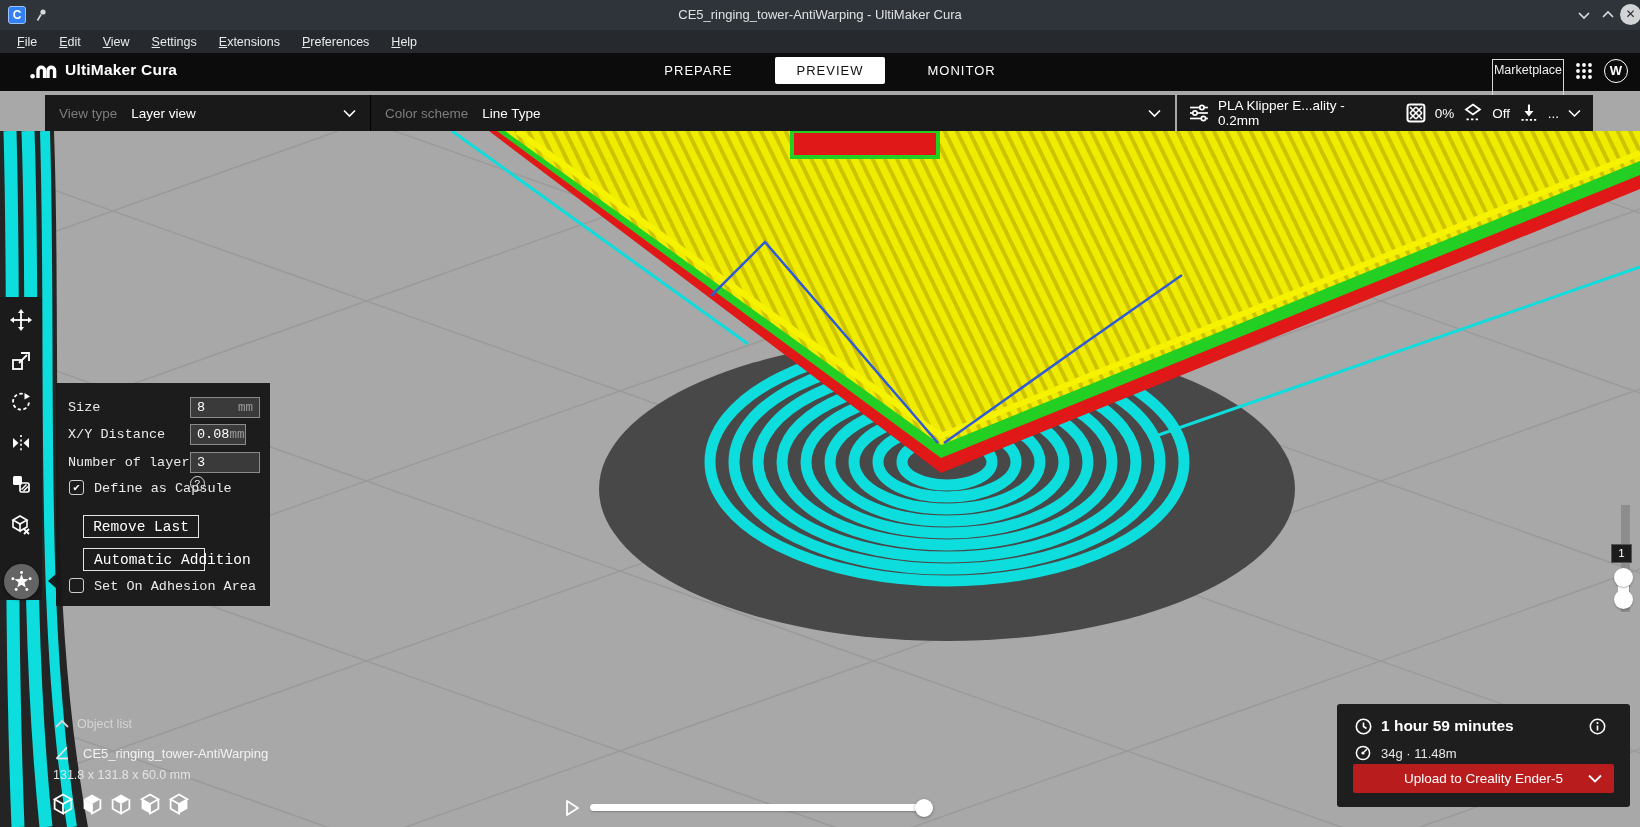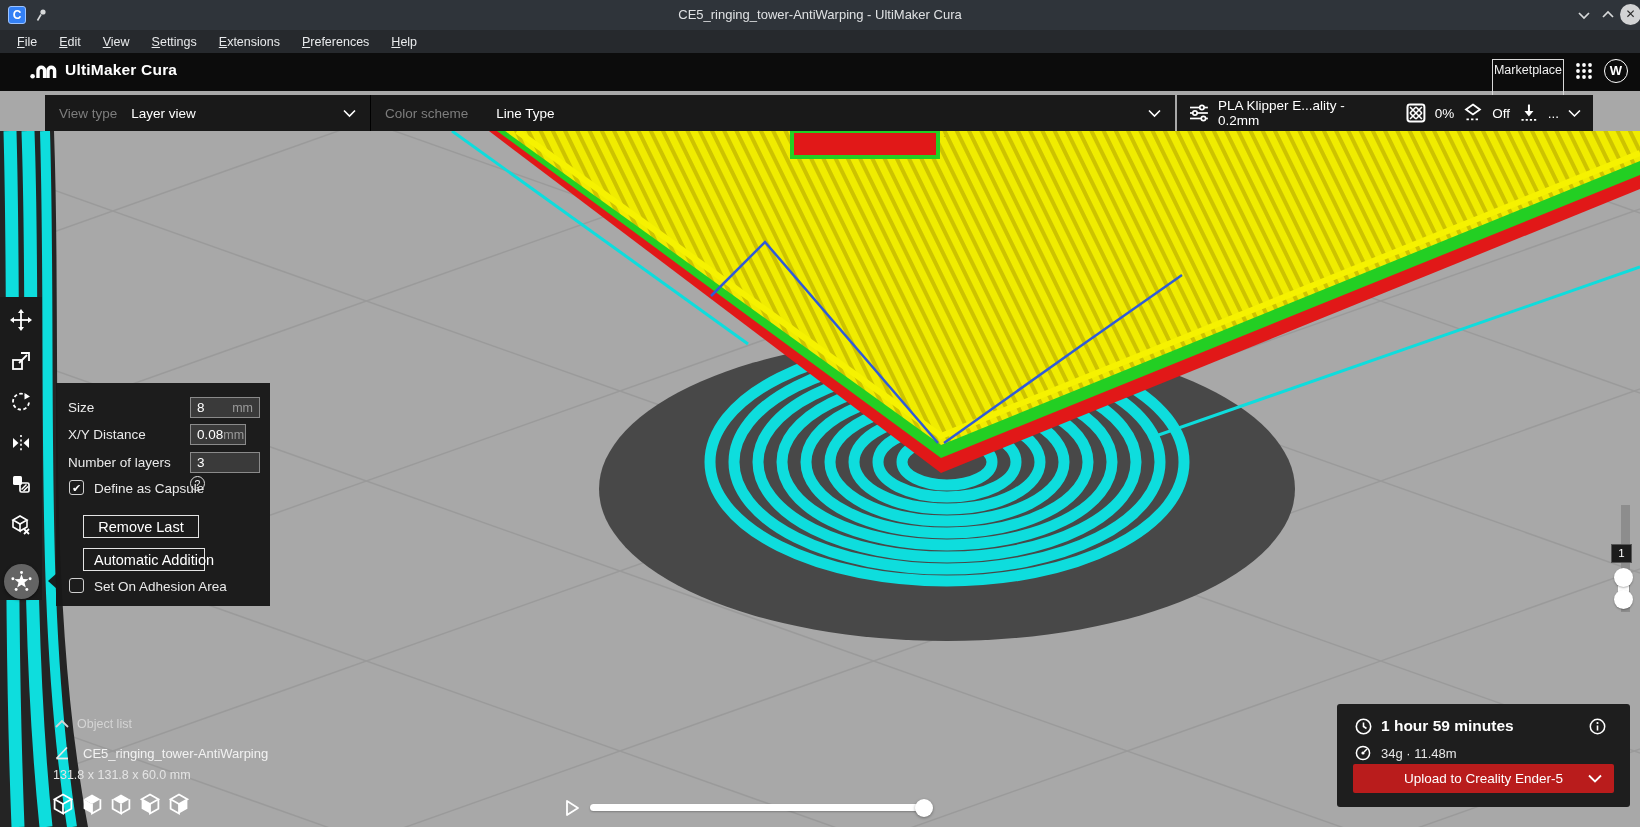--- a/index.html
+++ b/index.html
@@ -36,21 +36,21 @@
   .val-label { color:#fff; font-size:13.5px; }
   .vdivider { width:1px; height:36px; background:#000; }
   .chev { display:inline-block; }
 
   
   .toolbar-left { left:0; top:297px; width:42px; height:303px; background:#1b1b1b; display:flex; flex-direction:column; align-items:center; padding-top:12px; gap:19px; }
   .tool-btn { width:22px; height:22px; display:flex; align-items:center; justify-content:center; }
   .tool-active-circle { left:4px; top:564px; width:35px; height:35px; border-radius:50%; background:#646464; display:flex; align-items:center; justify-content:center; box-shadow:0 1px 3px rgba(0,0,0,.5); }
 
   
-  .plugin-panel { left:56px; top:383px; width:214px; height:223px; background:rgba(24,24,24,.97); color:#fff; font-size:13.5px; }
+  .plugin-panel { left:56px; top:383px; width:214px; height:223px; background:rgba(24,24,24,.97); color:#fff; font-size:13.5px;font-family:Liberation Mono, monospace; }
   .plugin-pointer { left:48px; top:573px; width:0; height:0; border-top:8px solid transparent; border-bottom:8px solid transparent; border-right:9px solid rgba(24,24,24,.97); }
   .p-row-label { color:#eaeaea; }
   .p-input { background:#3a3a3a; border:1px solid #8a8a8a; height:21px; display:flex; align-items:center; justify-content:space-between; padding:0 6px; }
   .p-unit { color:#9a9a9a; font-size:12.5px; }
   .p-check { width:15px; height:15px; border:1.4px solid #cfcfcf; border-radius:3px; color:#fff; font-size:11px; text-align:center; line-height:14px; }
   .p-btn { border:1.5px solid #e4e4e4; height:23px; color:#fff; font-size:14.5px; display:flex; align-items:center; justify-content:center; white-space:nowrap; background:transparent; }
   .help-circle { width:15px; height:15px; border:1.4px solid #dcdcdc; border-radius:50%; color:#eee; font-size:10.5px; text-align:center; line-height:14px; }
 
   
   .obj-hdr { color:#d4d4d4; font-size:12.5px; }
@@ -173,20 +173,25 @@
 
   <div class="abs header"></div>
   <div class="abs logo-wrap">
     <svg width="27" height="17" viewBox="0 0 27 17">
       <circle cx="2.6" cy="14.2" r="2.3" fill="#fff"></circle>
       <path d="M8,16 V8.6 a3.3,3.3 0 0 1 6.6,0 V16" fill="none" stroke="#fff" stroke-width="3.4"></path>
       <path d="M18,16 V8.6 a3.3,3.3 0 0 1 6.6,0 V16" fill="none" stroke="#fff" stroke-width="3.4"></path>
     </svg>
     <span class="logo-text">UltiMaker Cura</span>
   </div>
+  <div class="abs stage-tabs">
+    <span class="stage-tab">PREPARE</span>
+    <span class="stage-tab active">PREVIEW</span>
+    <span class="stage-tab">MONITOR</span>
+  </div>
   <div class="abs marketplace-btn">Marketplace</div>
   <svg class="abs" style="left:1575px; top:62px;" width="18" height="18" viewBox="0 0 18 18">
     <g fill="#fff">
       <circle cx="3" cy="3" r="1.9"></circle>
         <circle cx="9" cy="3" r="1.9"></circle>
         <circle cx="15" cy="3" r="1.9"></circle>
       <circle cx="3" cy="9" r="1.9"></circle>
         <circle cx="9" cy="9" r="1.9"></circle>
         <circle cx="15" cy="9" r="1.9"></circle>
       <circle cx="3" cy="15" r="1.9"></circle>
@@ -198,21 +203,21 @@
 
   <div class="abs viewbar">
     <div style="display:flex; align-items:center; gap:14px; padding:0 14px; width:325px;">
       <span class="dim-label">View type</span>
       <span class="val-label">Layer view</span>
       <svg class="chev" style="margin-left:auto;" width="13" height="9" viewBox="0 0 13 9">
         <polyline points="1,1.5 6.5,7 12,1.5" fill="none" stroke="#fff" stroke-width="1.6"></polyline>
       </svg>
     </div>
     <div class="vdivider"></div>
-    <div style="display:flex; align-items:center; gap:28px; padding:0 14px; flex:1;">
+    <div style="display:flex; align-items:center; gap:14px; padding:0 14px; flex:1;">
       <span class="dim-label">Color scheme</span>
       <span class="val-label">Line Type</span>
       <svg class="chev" style="margin-left:auto;" width="13" height="9" viewBox="0 0 13 9">
         <polyline points="1,1.5 6.5,7 12,1.5" fill="none" stroke="#fff" stroke-width="1.6"></polyline>
       </svg>
     </div>
   </div>
 
   <div class="abs settingsbar">
     <svg width="20" height="18" viewBox="0 0 20 18">

